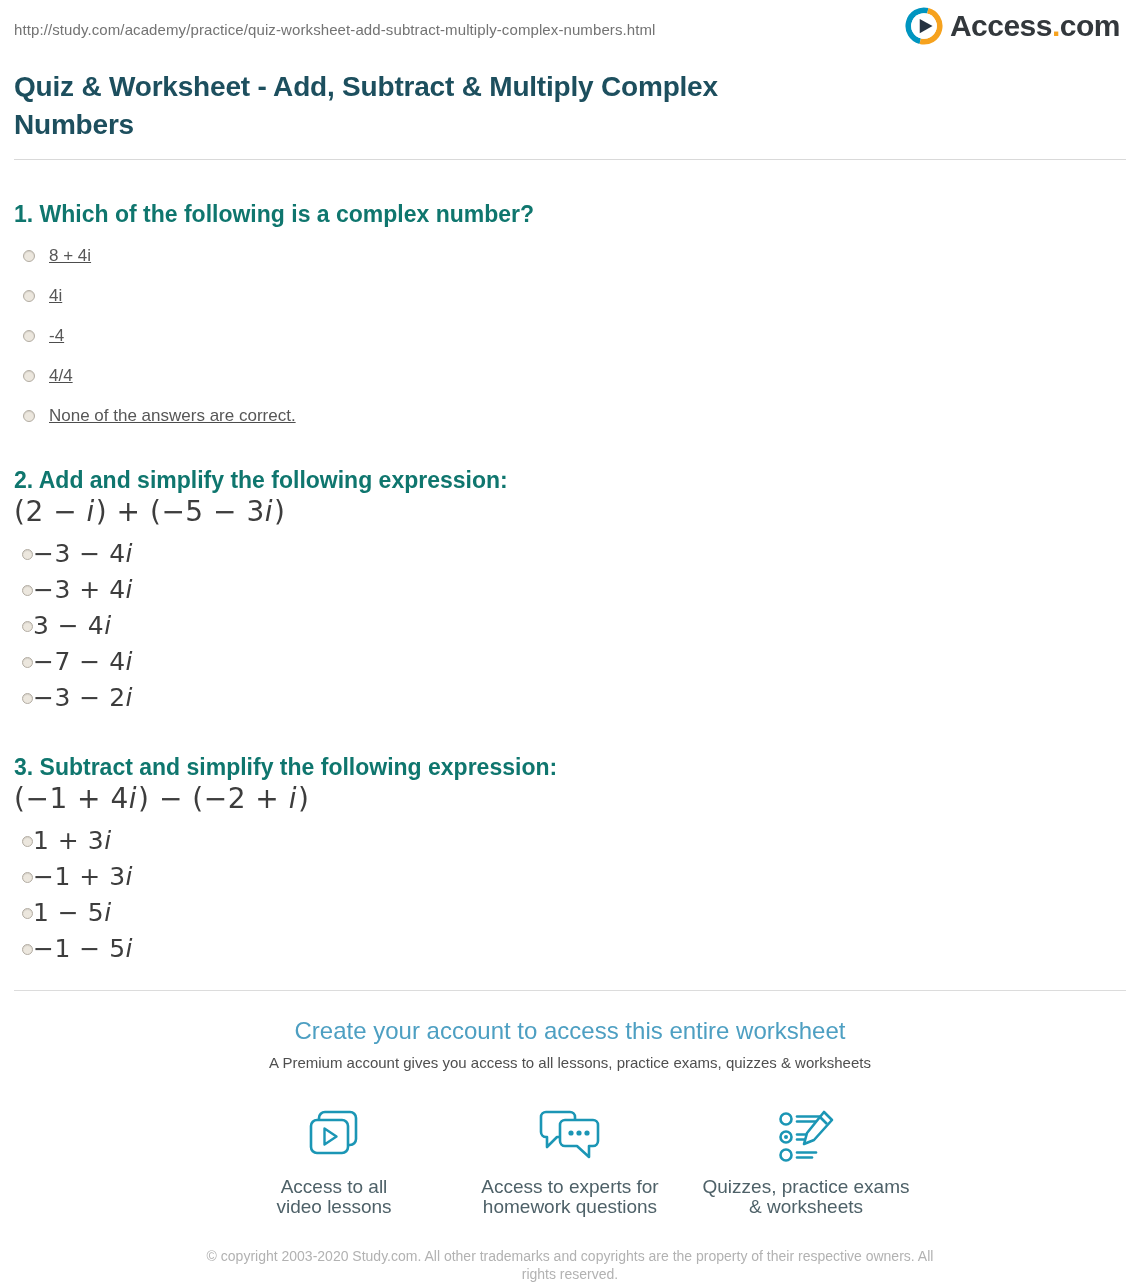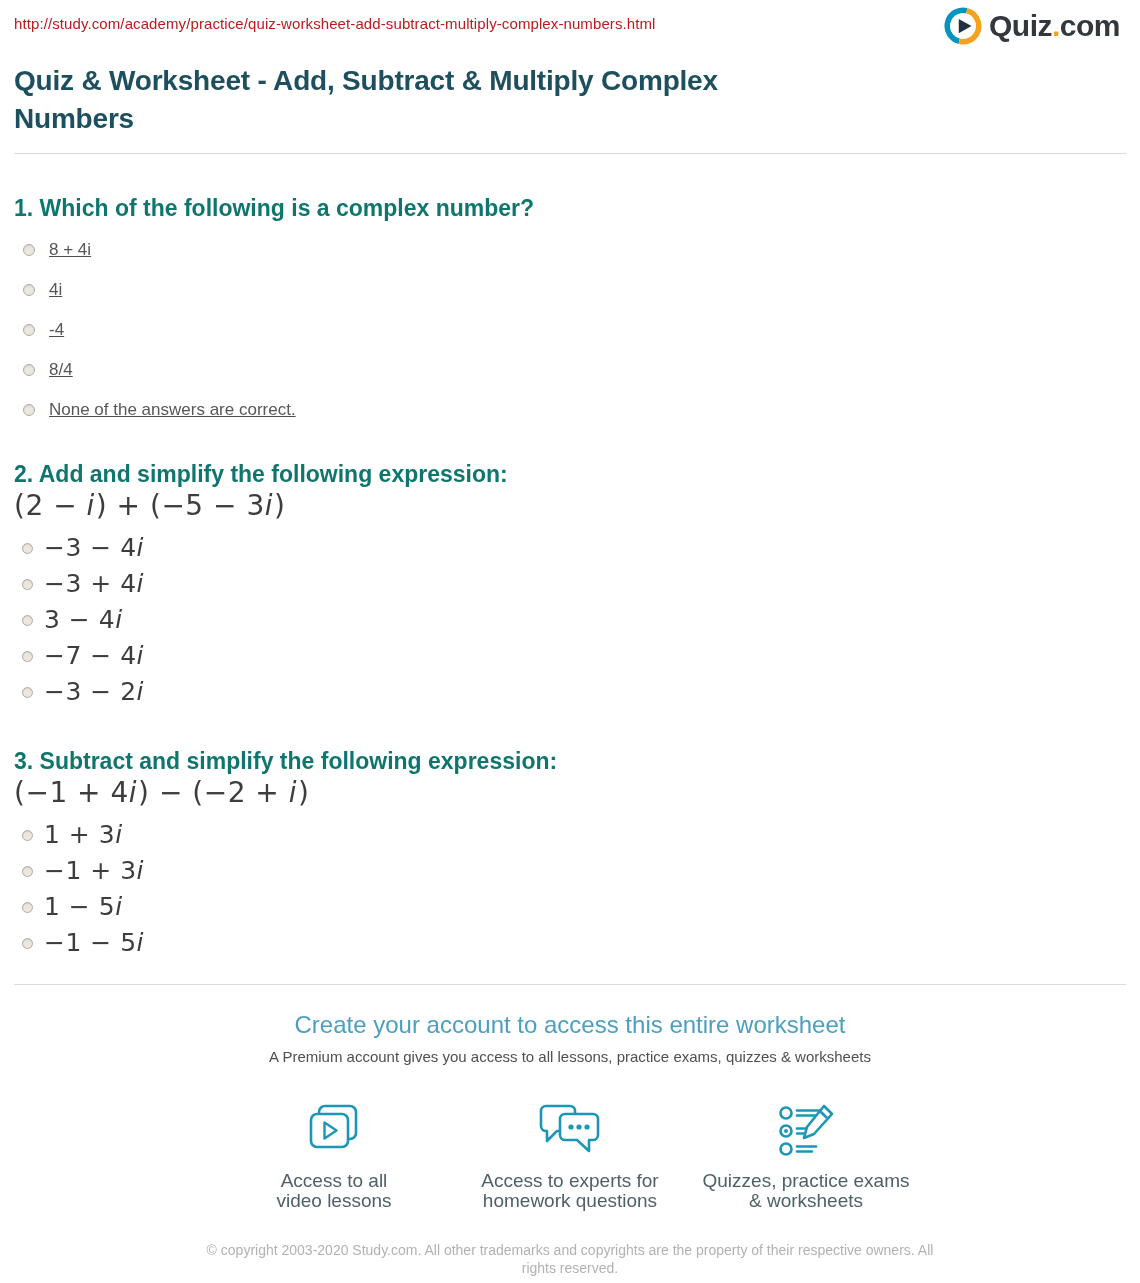--- a/index.html
+++ b/index.html
@@ -5,21 +5,21 @@
   * { margin:0; padding:0; box-sizing:border-box; }
   html,body { background:#ffffff; }
   body {
     width:1140px; height:1283px;
     font-family:"Liberation Sans","DejaVu Sans",sans-serif;
     color:#4d4d4d; overflow:hidden; position:relative;
   }
   .page { padding:0 14px; }
 
   
-  .urlline { padding-top:15px; font-size:15px; color:#b91c1c; letter-spacing:0.1px; }
+  .urlline { padding-top:21px; font-size:15px; color:#737373; letter-spacing:0.1px; }
   .logo { position:absolute; top:7px; right:20px; display:flex; align-items:center; }
   .logo svg { width:38px; height:38px; margin-right:7px; }
   .logo .wordmark { font-size:30px; font-weight:700; color:#33383c; letter-spacing:-0.5px; }
   .logo .dot { color:#f6a21e; }
 
   
   h1.title {
     margin-top:30px; font-size:28px; line-height:38px; font-weight:700;
     color:#1d4f5e; letter-spacing:-0.2px;
   }
@@ -39,21 +39,21 @@
   .expression {
     font-family:"DejaVu Sans",sans-serif; font-size:28px; color:#3d3d3d;
     letter-spacing:0.5px; margin-top:3px; line-height:34px;
   }
   .expression i, .math .opt-label i { font-style:italic; padding-right:1px; }
   .options.math { margin-top:10px; }
   .math .option { display:flex; align-items:center; margin-bottom:6px; }
   .math .radio { width:11px; height:11px; margin-left:8px; }
   .math .opt-label {
     font-family:"DejaVu Sans",sans-serif; font-size:25px; color:#3d3d3d;
-    letter-spacing:0.5px; margin-left:11px; line-height:30px;
+    letter-spacing:0.5px; line-height:30px;
   }
 
   
   hr.cta-rule { border:none; border-top:1px solid #dcdcdc; margin-top:26px; }
   .cta { text-align:center; }
   .cta-heading {
     display:inline-block; margin-top:25px; font-size:24px; font-weight:400;
     color:#4d9fc2; line-height:30px; cursor:pointer;
   }
   .cta-sub { margin-top:8px; font-size:15px; color:#4f4f4f; }
@@ -76,21 +76,21 @@
 
   <div class="logo">
     <svg viewBox="0 0 40 40">
       <g transform="rotate(14 20 20)">
         <path d="M20 3.5 A16.5 16.5 0 0 0 20 36.5" fill="none" stroke="#0095c0" stroke-width="6"></path>
         <path d="M20 3.5 A16.5 16.5 0 0 1 20 36.5" fill="none" stroke="#f6a21e" stroke-width="6"></path>
       </g>
       <circle cx="20" cy="20" r="13.5" fill="#ffffff"></circle>
       <path d="M15.5 12.5 L29 20 L15.5 27.5 Z" fill="#253241"></path>
     </svg>
-    <span class="wordmark"><span>Quiz</span><span class="dot">.</span><span>com</span></span>
+    <span class="wordmark"><span>Access</span><span class="dot">.</span><span>com</span></span>
   </div>
 
   <h1 class="title"><span>Quiz &amp; Worksheet - Add, Subtract &amp; Multiply Complex</span><br><span>Numbers</span></h1>
 
   <hr class="rule">
 
   <section class="question">
     <h2 class="q-header">1. Which of the following is a complex number?</h2>
     <div class="options plain">
       <div class="option">
@@ -100,21 +100,21 @@
       <div class="option">
         <span class="radio"></span>
         <span class="opt-label">4i</span>
       </div>
       <div class="option">
         <span class="radio"></span>
         <span class="opt-label">-4</span>
       </div>
       <div class="option">
         <span class="radio"></span>
-        <span class="opt-label">8/4</span>
+        <span class="opt-label">4/4</span>
       </div>
       <div class="option">
         <span class="radio"></span>
         <span class="opt-label">None of the answers are correct.</span>
       </div>
     </div>
   </section>
 
   <section class="question">
     <h2 class="q-header">2. Add and simplify the following expression:</h2>

